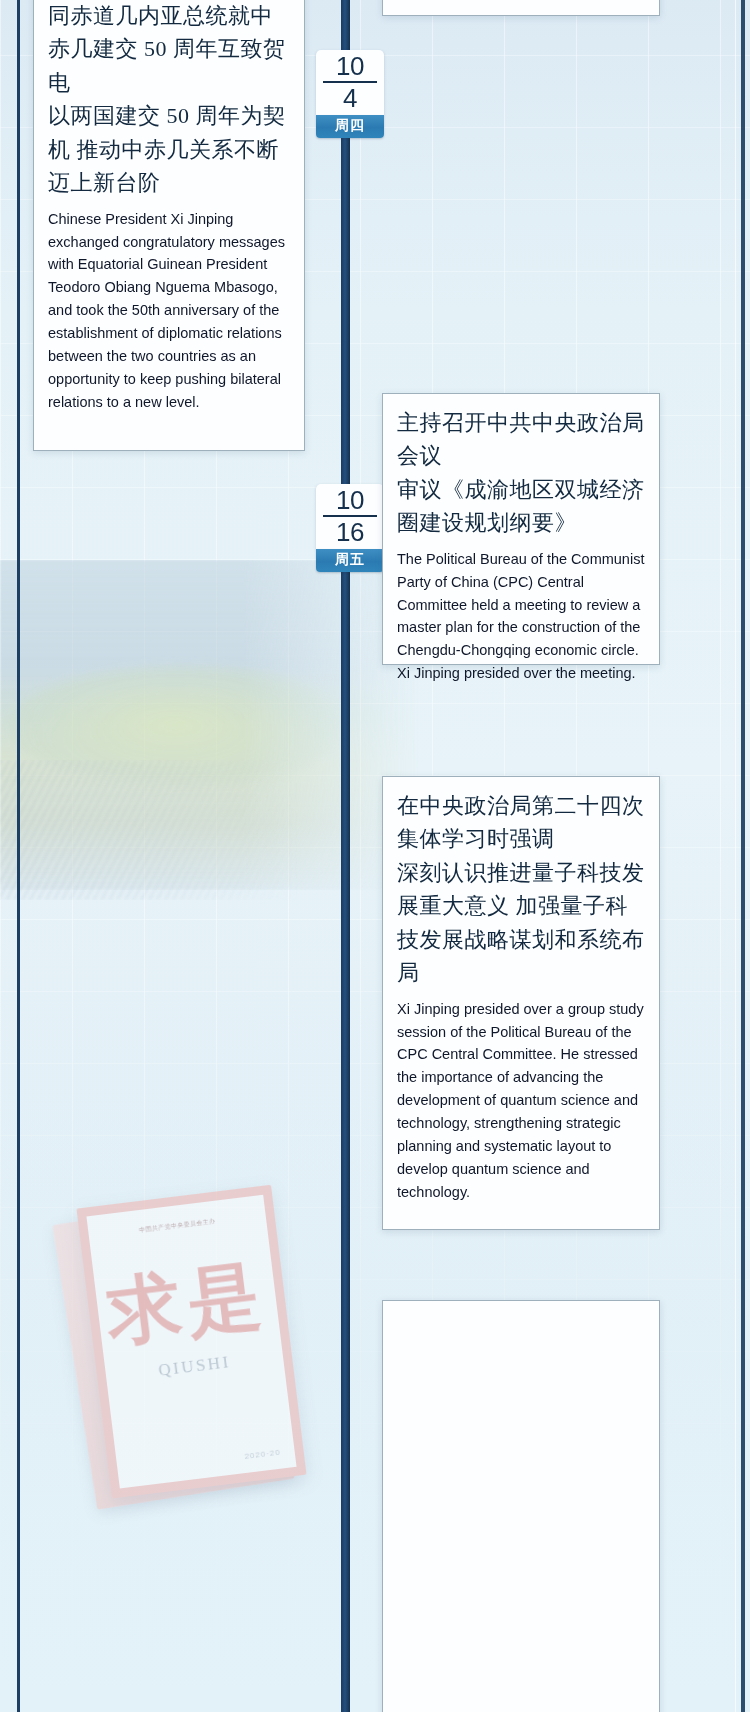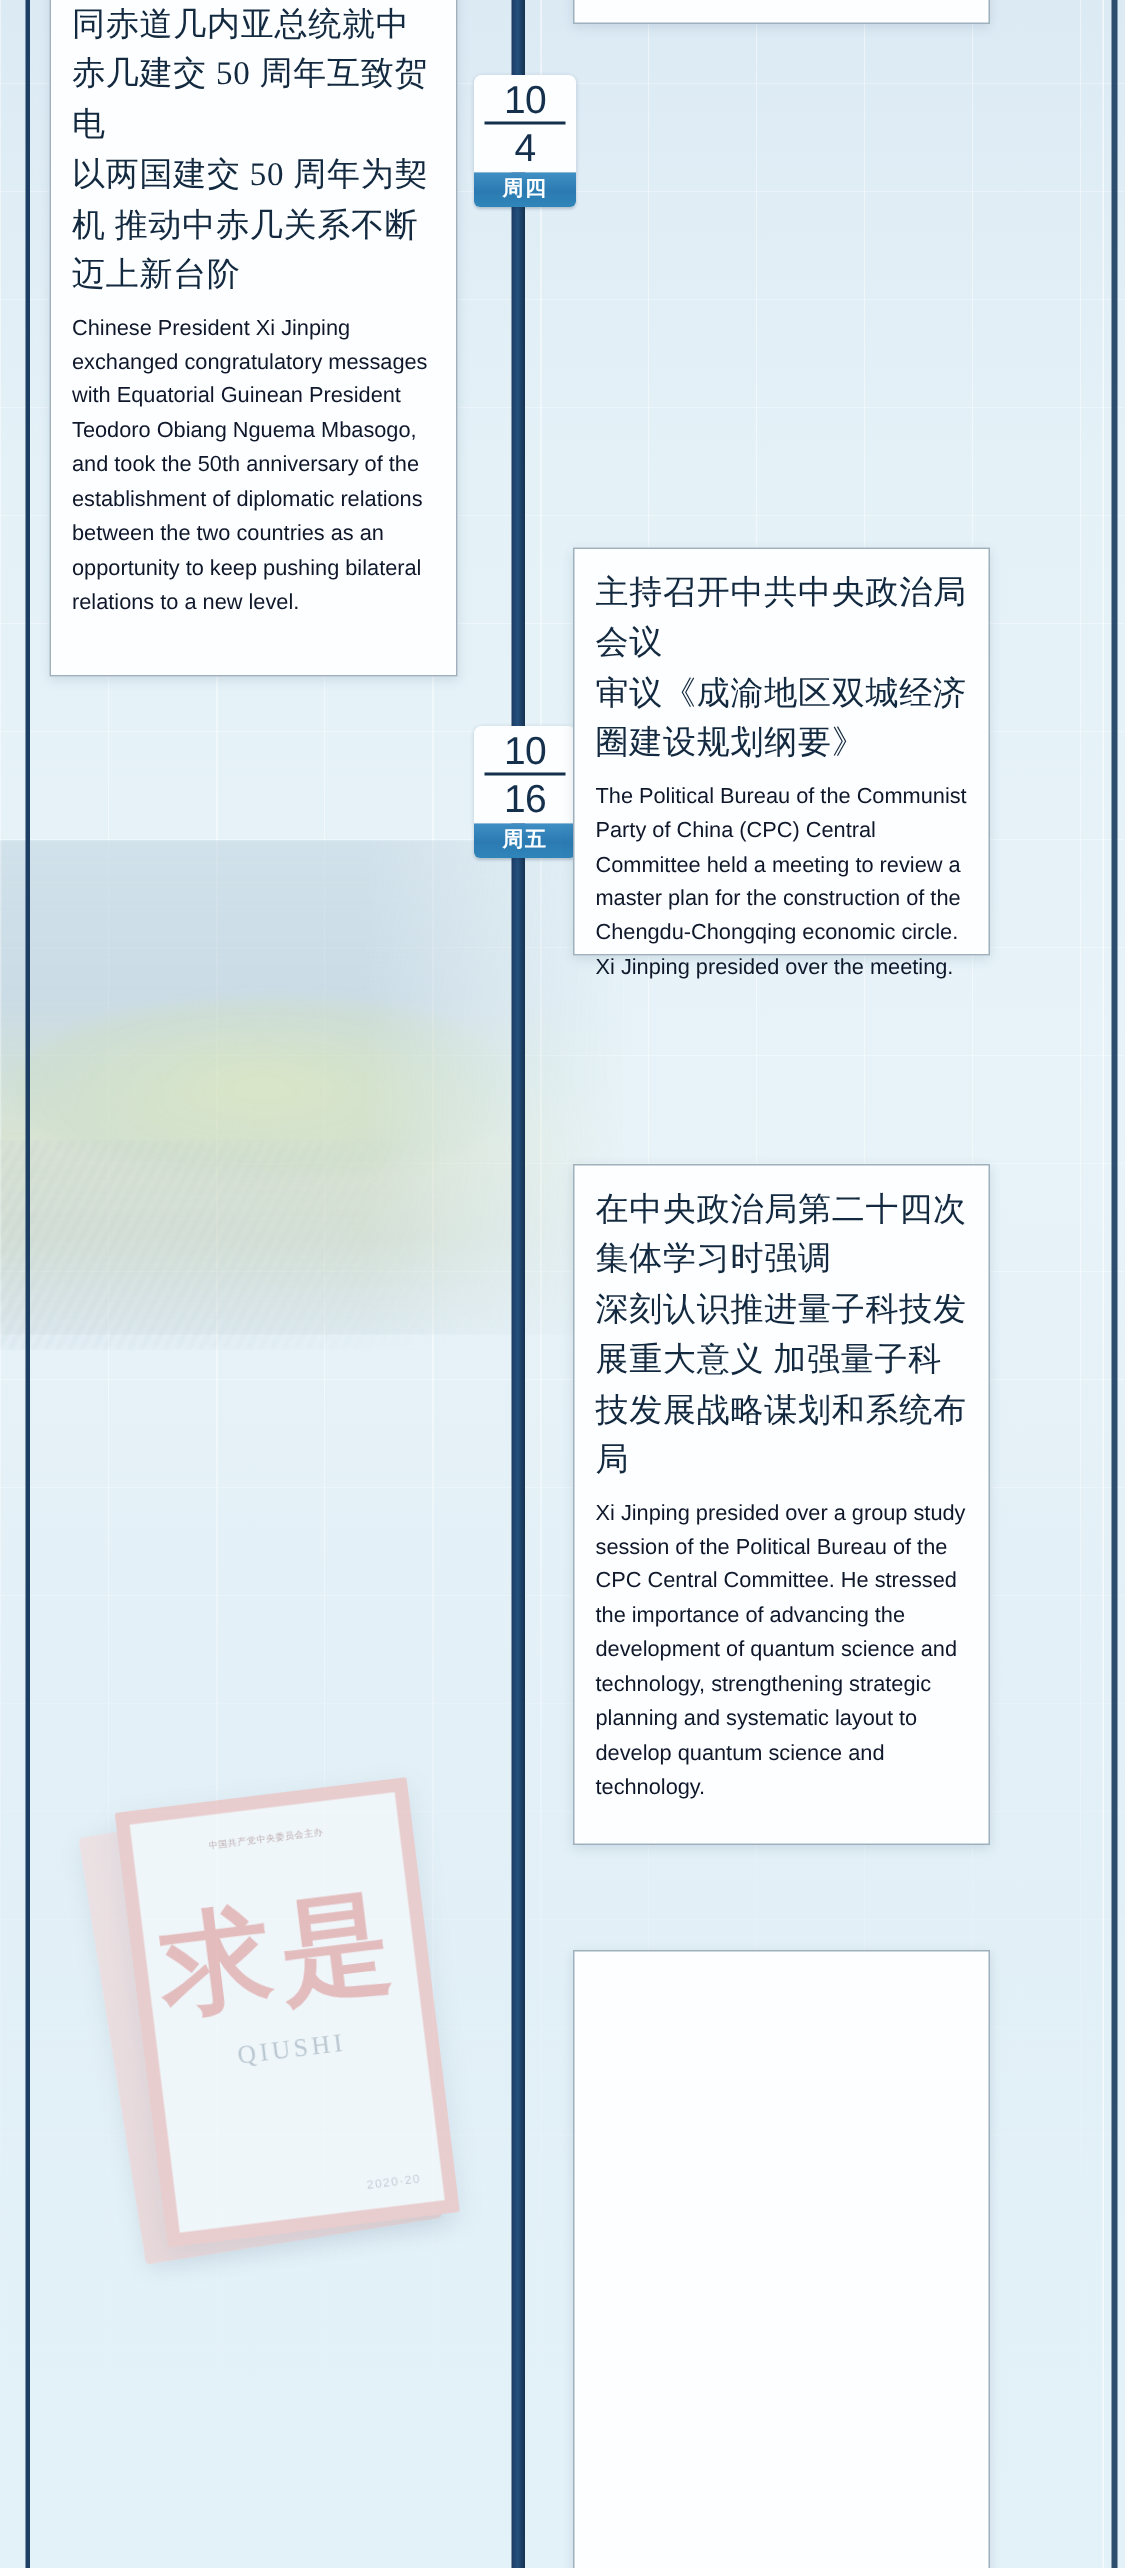--- a/index.html
+++ b/index.html
@@ -213,21 +213,21 @@
 </div>
 
 <div class="card card-right" style="top:-96px;height:112px;"></div>
 
 <div class="card card-left" style="top:-14px;height:465px;">
   <h2 class="cn-title">同赤道几内亚总统就中赤几建交 50 周年互致贺电
 以两国建交 50 周年为契机 推动中赤几关系不断迈上新台阶</h2>
   <p class="en-body">Chinese President Xi Jinping exchanged congratulatory messages with Equatorial Guinean President Teodoro Obiang Nguema Mbasogo, and took the 50th anniversary of the establishment of diplomatic relations between the two countries as an opportunity to keep pushing bilateral relations to a new level.</p>
 </div>
 
-<div class="card card-right" style="top:365px;height:272px;">
+<div class="card card-right" style="top:393px;height:272px;">
   <h2 class="cn-title">主持召开中共中央政治局会议
 审议《成渝地区双城经济圈建设规划纲要》</h2>
   <p class="en-body">The Political Bureau of the Communist Party of China (CPC) Central Committee held a meeting to review a master plan for the construction of the Chengdu-Chongqing economic circle. Xi Jinping presided over the meeting.</p>
 </div>
 
 <div class="card card-right" style="top:776px;height:454px;">
   <h2 class="cn-title">在中央政治局第二十四次集体学习时强调
 深刻认识推进量子科技发展重大意义 加强量子科技发展战略谋划和系统布局</h2>
   <p class="en-body">Xi Jinping presided over a group study session of the Political Bureau of the CPC Central Committee. He stressed the importance of advancing the development of quantum science and technology, strengthening strategic planning and systematic layout to develop quantum science and technology.</p>
 </div>

